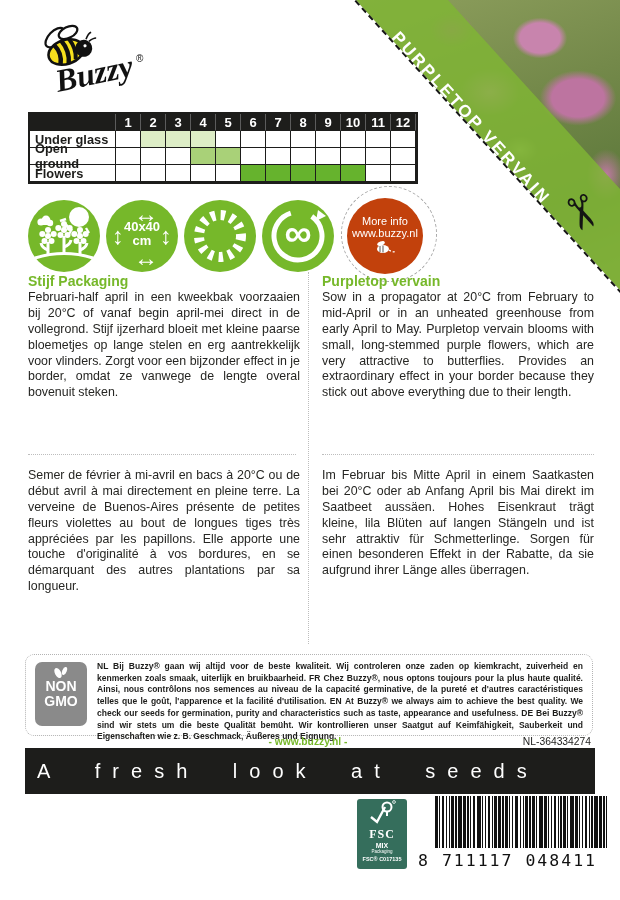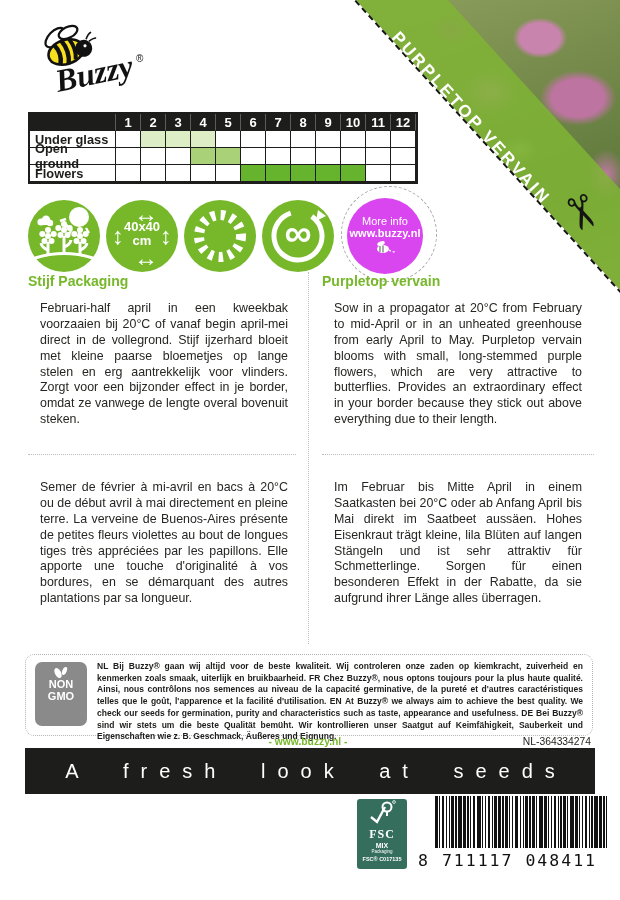--- a/index.html
+++ b/index.html
@@ -46,46 +46,46 @@
   .ico{position:absolute;top:200px;width:72px;height:72px;border-radius:50%;background:#76b82a;}
   .ico svg{position:absolute;inset:0;}
   .arrow{position:absolute;color:#fff;font-weight:bold;font-size:24px;line-height:1;}
   .spacing-txt{position:absolute;left:0;right:0;top:20px;text-align:center;color:#fff;
     font-weight:bold;font-size:13px;line-height:1.1;}
   .inf{position:absolute;left:0;right:0;top:14px;text-align:center;color:#fff;
     font-weight:bold;font-size:38px;line-height:1;}
   .info-ring{position:absolute;left:341px;top:186px;width:94px;height:94px;
     border:1.6px dashed #a6a6a6;border-radius:50%;}
   .info-circle{position:absolute;left:347px;top:198px;width:76px;height:76px;border-radius:50%;
-    background:#d946ef;color:#fff;text-align:center;}
+    background:#c2410c;color:#fff;text-align:center;}
   .info-circle .l1{margin-top:17px;font-size:11px;}
-  .info-circle .l2{font-size:11px;font-weight:bold;}
+  .info-circle .l2{font-size:11px;font-weight:normal;}
 
   
   .sect{position:absolute;width:272px;}
   .sect h3{margin:0 0 1px 0;font-size:14px;color:#76b82a;font-weight:bold;}
-  .sect p{margin:12px;font-size:12.4px;line-height:1.28;text-align:justify;color:#262623;}
+  .sect p{margin:0;font-size:12.4px;line-height:1.28;text-align:justify;color:#262623;}
   .vdiv{position:absolute;left:308px;top:272px;height:372px;width:0;border-left:1.6px dotted #bdbdbd;}
   .hdiv{position:absolute;top:454px;height:0;border-top:1.6px dotted #bdbdbd;}
 
   
   .finebox{position:absolute;left:25px;top:654px;width:566px;height:80px;
     border:1.6px dotted #b3b3b3;border-radius:9px;}
   .nongmo{position:absolute;left:9px;top:7px;width:52px;height:64px;background:#8a8a8a;
-    border-radius:7px;color:#fff;text-align:center;font-weight:bold;font-size:11px;line-height:1.05;}
+    border-radius:7px;color:#fff;text-align:center;font-weight:bold;font-size:14px;line-height:1.05;}
   .nongmo svg{display:block;margin:4px auto 0 auto;}
   .qnote{position:absolute;left:71px;top:6px;width:486px;font-size:8.5px;line-height:1.38;
     text-align:justify;color:#1d1d1b;font-weight:bold;}
 
   
   .addr{position:absolute;left:25px;top:736px;width:566px;font-size:10.3px;}
   .addr .site{position:absolute;left:0;right:0;text-align:center;color:#76b82a;font-weight:bold;}
   .addr .code{position:absolute;right:0;top:0;}
   .tagbar{position:absolute;left:25px;top:748px;width:570px;height:46px;background:#1d1d1b;
-    color:#fff;display:flex;align-items:center;justify-content:center;}
+    color:#fff;display:flex;align-items:center;}
   .tagbar span{font-size:20px;letter-spacing:12px;word-spacing:16px;white-space:nowrap;
     padding-left:12px;}
 
   
   .fsc{position:absolute;left:357px;top:799px;width:50px;height:70px;background:#356e5c;
     border-radius:3px;color:#fff;text-align:center;}
   .fsc .t1{font-family:"Liberation Serif",serif;font-size:12px;font-weight:bold;letter-spacing:1px;margin-top:-2px;}
   .fsc .t2{font-size:7px;font-weight:bold;}
   .fsc .t3{font-size:4.5px;}
   .fsc .t4{font-size:5.5px;font-weight:bold;margin-top:2px;}

